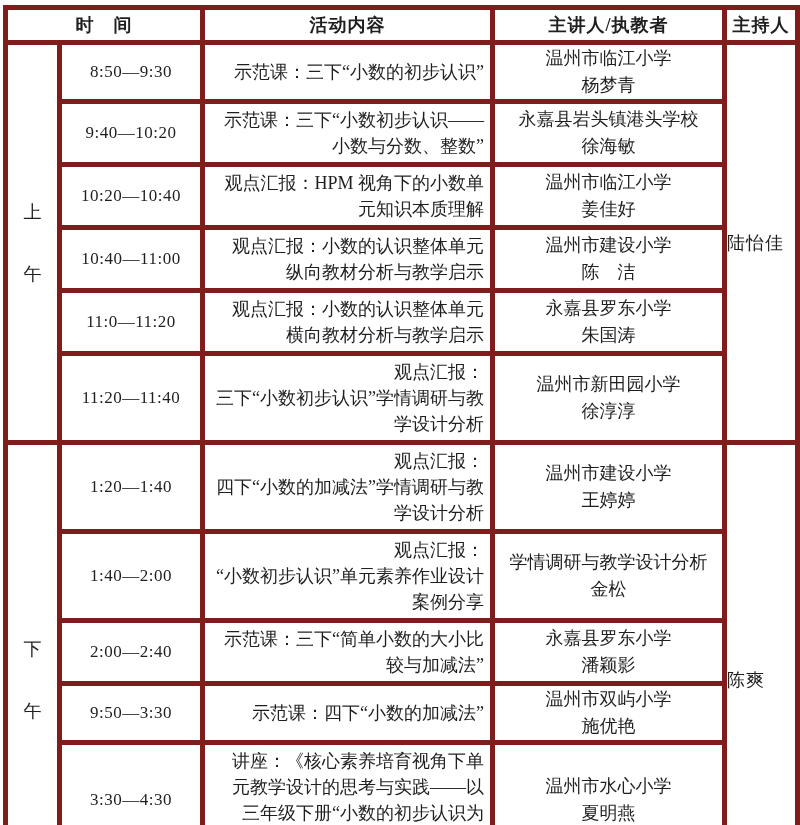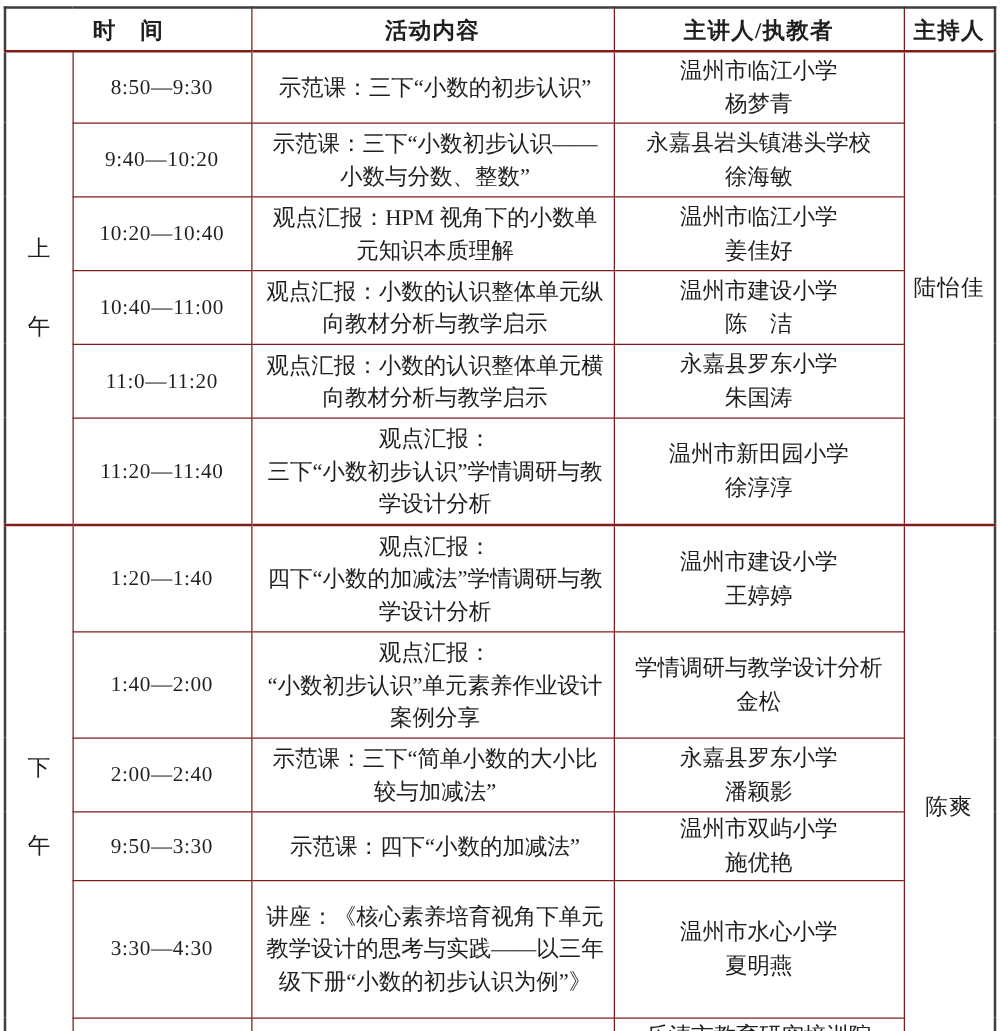--- a/index.html
+++ b/index.html
@@ -28,21 +28,21 @@
     table-layout: fixed;
     border: 2px solid #3e3e3e;
   }
   col.c-session { width: 54px; }
   col.c-time    { width: 143px; }
   col.c-content { width: 290px; }
   col.c-speaker { width: 232px; }
   col.c-host    { width: 73px; }
 
   td {
-    border: 1px solid #7f1d1d;
+    border: 5px solid #7f1d1d;
     padding: 0;
     vertical-align: middle;
     font-size: 18px;
     line-height: 26px;
     overflow: hidden;
   }
   tr.hrow { height: 35px; }
   tr.hrow td {
     font-weight: bold;
     text-align: center;
@@ -52,21 +52,21 @@
   }
   tr.section-start td { border-top-width: 2px; }
 
   td.time {
     text-align: center;
     font-size: 17px;
     letter-spacing: 0.5px;
     margin-top: 28px;
   }
   td.content {
-    text-align: center;
+    text-align: right;
     padding: 3px 6px 3px 10px;
     white-space: pre-line;
   }
   td.content.center {
     text-align: center;
     padding: 3px 4px;
   }
   td.speaker {
     text-align: center;
     white-space: pre-line;
@@ -76,21 +76,20 @@
     text-align: center;
   }
   .vlabel {
     display: flex;
     flex-direction: column;
     align-items: center;
     gap: 36px;
     font-size: 18px;
   }
   td.host {
-    text-align: center;
     font-size: 18px;
     letter-spacing: 1px;
   }
   
   tr.r1  { height: 57px; }
   tr.r2  { height: 52px; }
   tr.r3  { height: 53px; }
   tr.r4  { height: 51px; }
   tr.r5  { height: 52px; }
   tr.r6  { height: 80px; }

